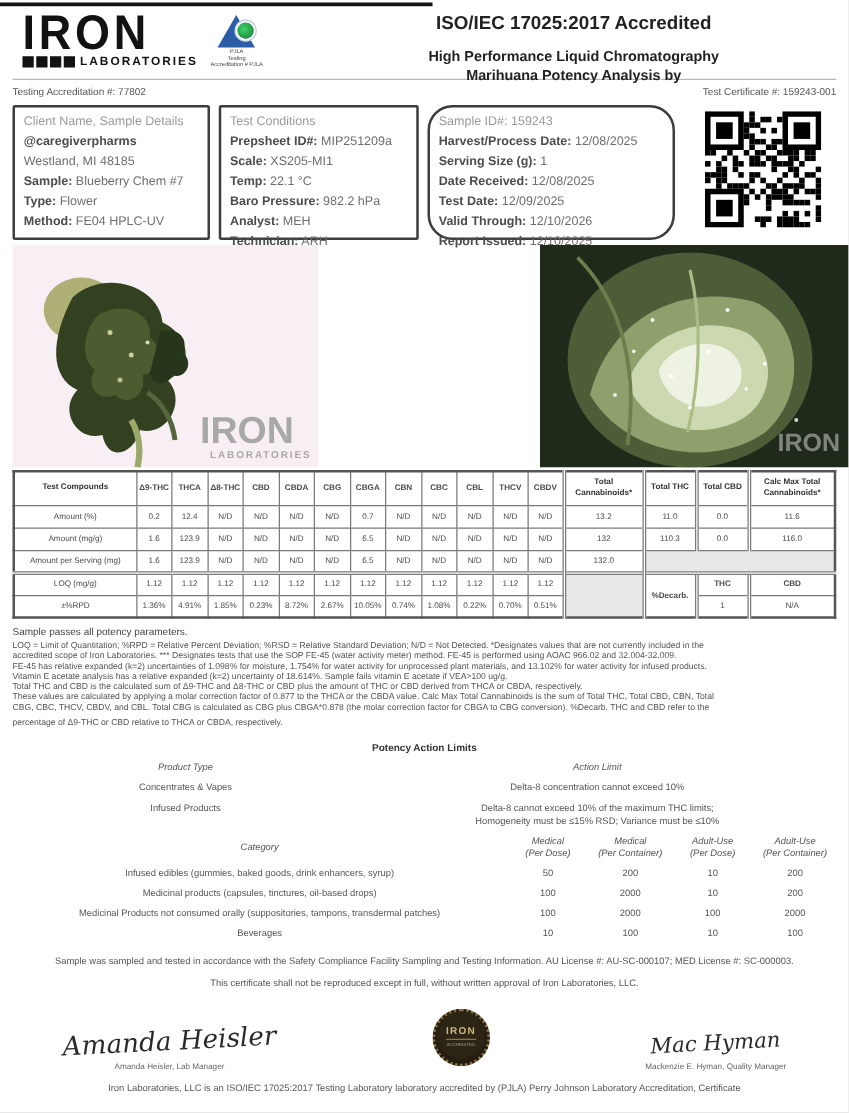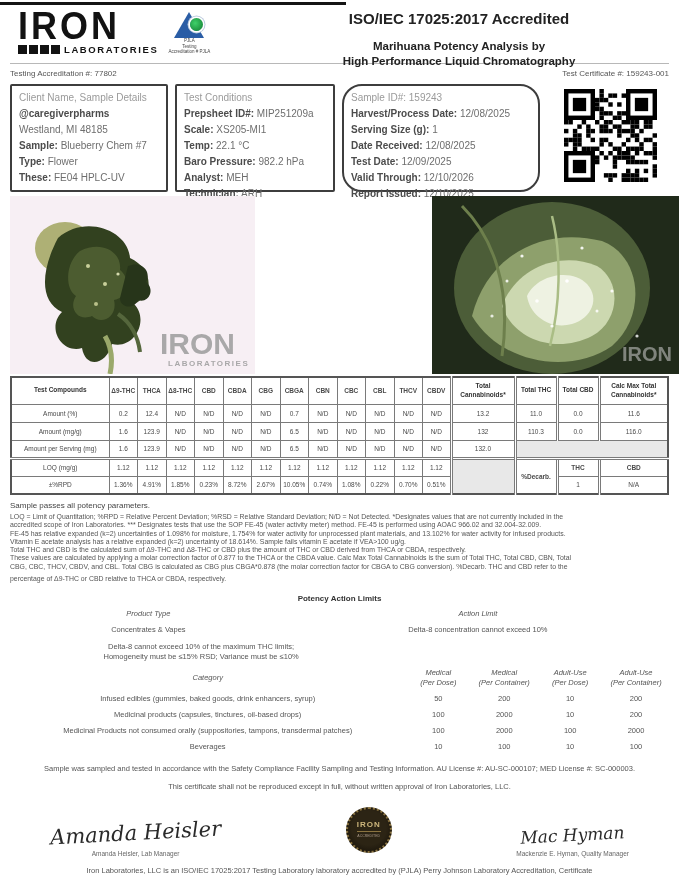--- a/index.html
+++ b/index.html
@@ -112,40 +112,40 @@
         <div class="pjla-tri"></div>
         <div class="pjla-atom"></div>
         <div class="pjla-txt">PJLA</div>
         <div class="pjla-txt">Testing</div>
         <div class="pjla-txt">Accreditation # PJLA</div>
       </div>
     </div>
     <div class="title-block">
       <div class="title-main">ISO/IEC 17025:2017 Accredited</div>
       <div class="title-sub">
+        <div>High Performance Liquid Chromatography</div>
         <div>Marihuana Potency Analysis by</div>
-        <div>High Performance Liquid Chromatography</div>
       </div>
     </div>
   </div>
 
   <div class="hr1"></div>
   <div class="accred-row">
     <span>Testing Accreditation #: 77802</span>
     <span>Test Certificate #: 159243-001</span>
   </div>
 
   <div class="boxes">
     <div class="ibox box-client">
       <div class="btitle">Client Name, Sample Details</div>
       <div><b>@caregiverpharms</b></div>
       <div>Westland, MI 48185</div>
       <div><b>Sample:</b> <span>Blueberry Chem #7</span></div>
       <div><b>Type:</b> <span>Flower</span></div>
-      <div><b>These:</b> <span>FE04 HPLC-UV</span></div>
+      <div><b>Method:</b> <span>FE04 HPLC-UV</span></div>
     </div>
 
     <div class="ibox box-cond">
       <div class="btitle">Test Conditions</div>
       <div><b>Prepsheet ID#:</b> <span>MIP251209a</span></div>
       <div><b>Scale:</b> <span>XS205-MI1</span></div>
       <div><b>Temp:</b> <span>22.1 °C</span></div>
       <div><b>Baro Pressure:</b> <span>982.2 hPa</span></div>
       <div><b>Analyst:</b> <span>MEH</span></div>
       <div><b>Technician:</b> <span>ARH</span></div>
@@ -490,20 +490,21 @@
   <div class="pal">
     <div class="pal-row">
       <div class="pal-left italic">Product Type</div>
       <div class="pal-right italic">Action Limit</div>
     </div>
     <div class="pal-row">
       <div class="pal-left">Concentrates &amp; Vapes</div>
       <div class="pal-right">Delta-8 concentration cannot exceed 10%</div>
     </div>
     <div class="pal-row">
+      <div class="pal-left">Infused Products</div>
       <div class="pal-right">
         <div>Delta-8 cannot exceed 10% of the maximum THC limits;</div>
         <div>Homogeneity must be ≤15% RSD; Variance must be ≤10%</div>
       </div>
     </div>
   </div>
 
   <table class="maxthc">
     <tbody>
         <tr>

